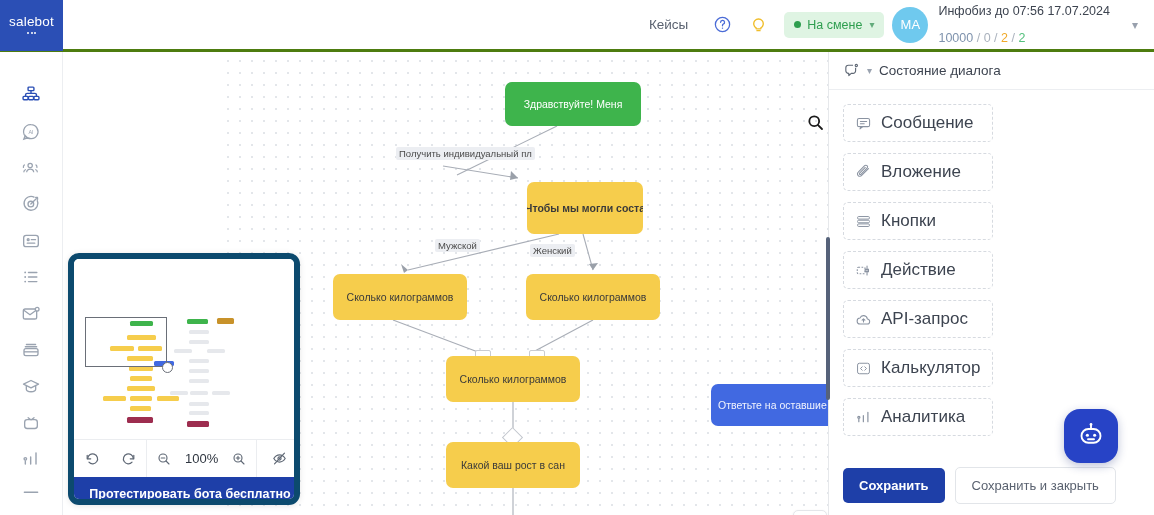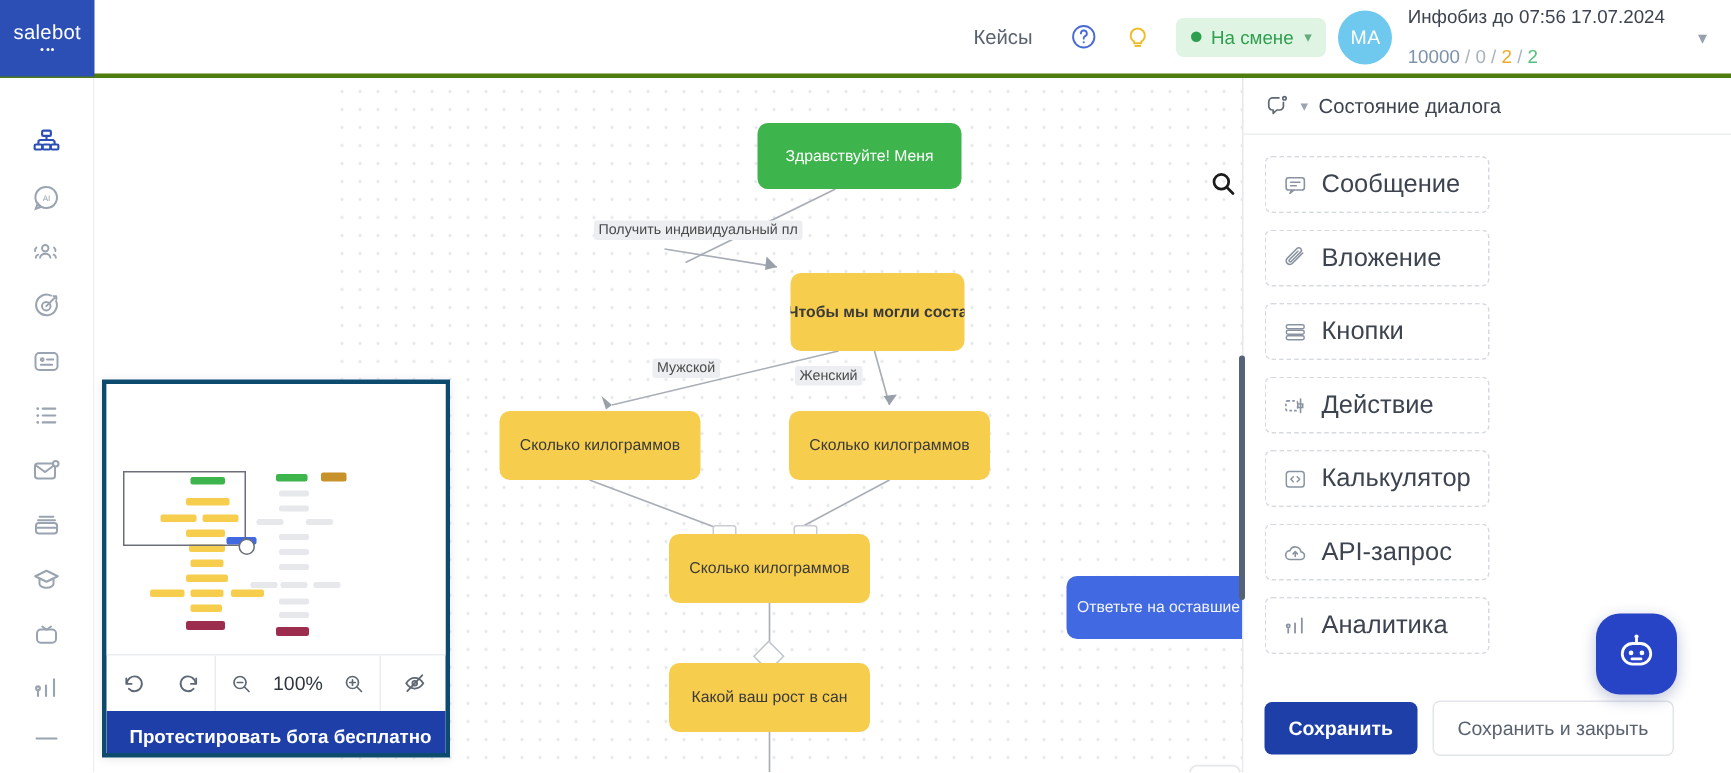--- a/index.html
+++ b/index.html
@@ -114,21 +114,21 @@
   .add-btn {
     position: absolute; left: 730px; top: 458px; width: 34px; height: 34px;
     background: #fff; border: 1px solid #e4e6ea; border-radius: 5px;
     display: flex; align-items: center; justify-content: center;
     font-size: 20px; color: #5a6270; cursor: pointer; box-shadow: 0 1px 3px rgba(0,0,0,.07);
   }
 
   
   .minimap {
     position: absolute; left: 68px; top: 253px; width: 232px; height: 252px;
-    background: #fff; border: 3px solid #0c4a6e; border-radius: 0;
+    background: #fff; border: 6px solid #0c4a6e; border-radius: 11px;
     box-shadow: 0 1px 6px rgba(0,0,0,.10); overflow: hidden;
   }
   .mini-canvas { position: relative; width: 232px; height: 180px; background: #fff; }
   .mini-node { position: absolute; border-radius: 1.5px; }
   .mini-view {
     position: absolute; border: 1.6px solid #6a6f78; background: transparent;
   }
   .mini-handle {
     position: absolute; width: 11px; height: 11px; border: 1.6px solid #6a6f78;
     border-radius: 50%; background: #fff;
@@ -548,36 +548,36 @@
             <rect x="3.2" y="7.4" width="11" height="9.2" rx="1.6" stroke-dasharray="2.4 2"></rect>
             <path d="M17 5.6v12.8" stroke-linecap="round"></path>
             <path d="M14.4 10.4h4.6v3.2h-4.6z"></path>
           </svg>
         </span>
         <span>Действие</span>
       </div>
 
       <div class="tile">
         <span class="ti">
+          <svg width="17" height="17" viewBox="0 0 24 24" fill="none" stroke="currentColor" stroke-width="1.5">
+            <path d="M7.4 18.4a4.2 4.2 0 0 1-.4-8.4 5.4 5.4 0 0 1 10.4 1.2 3.6 3.6 0 0 1-.6 7.2z" stroke-linejoin="round"></path>
+            <path d="M12 15.6v-4.4M10 13l2-2 2 2" stroke-linecap="round" stroke-linejoin="round"></path>
+          </svg>
+        </span>
+        <span>API-запрос</span>
+      </div>
+
+      <div class="tile">
+        <span class="ti">
           <svg width="17" height="17" viewBox="0 0 24 24" fill="none" stroke="currentColor" stroke-width="1.4">
             <rect x="3.6" y="4.6" width="16.8" height="14.8" rx="2.6"></rect>
             <path d="m10.2 9.6-2.4 2.4 2.4 2.4M13.8 9.6l2.4 2.4-2.4 2.4" stroke-linecap="round" stroke-linejoin="round"></path>
           </svg>
         </span>
         <span>Калькулятор</span>
-      </div>
-
-      <div class="tile">
-        <span class="ti">
-          <svg width="17" height="17" viewBox="0 0 24 24" fill="none" stroke="currentColor" stroke-width="1.5">
-            <path d="M7.4 18.4a4.2 4.2 0 0 1-.4-8.4 5.4 5.4 0 0 1 10.4 1.2 3.6 3.6 0 0 1-.6 7.2z" stroke-linejoin="round"></path>
-            <path d="M12 15.6v-4.4M10 13l2-2 2 2" stroke-linecap="round" stroke-linejoin="round"></path>
-          </svg>
-        </span>
-        <span>API-запрос</span>
       </div>
 
       <div class="tile">
         <span class="ti">
           <svg width="17" height="17" viewBox="0 0 24 24" fill="none" stroke="currentColor" stroke-width="1.7">
             <path d="M5.4 18v-3.6M11.8 18V9.4M18.2 18V4.6" stroke-linecap="round"></path>
             <circle cx="5.4" cy="11.8" r="1.5"></circle>
           </svg>
         </span>
         <span>Аналитика</span>

